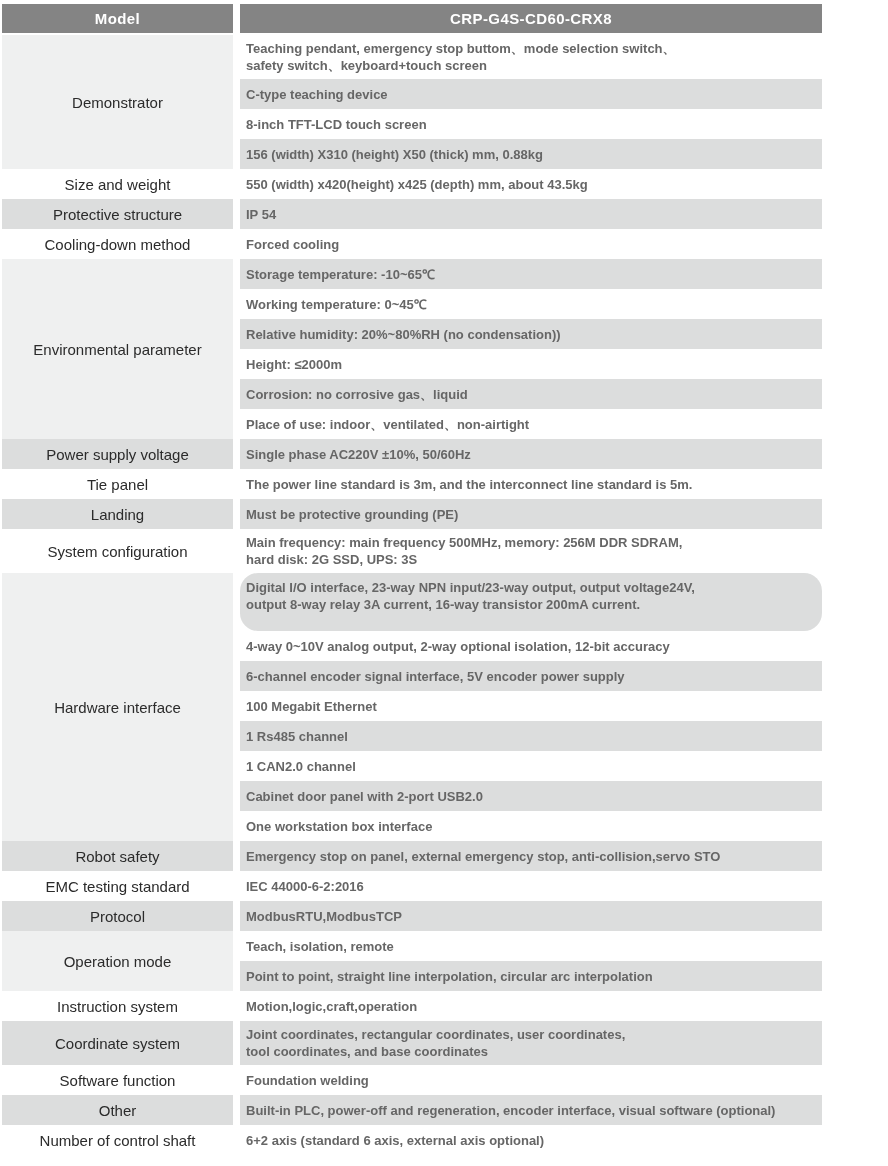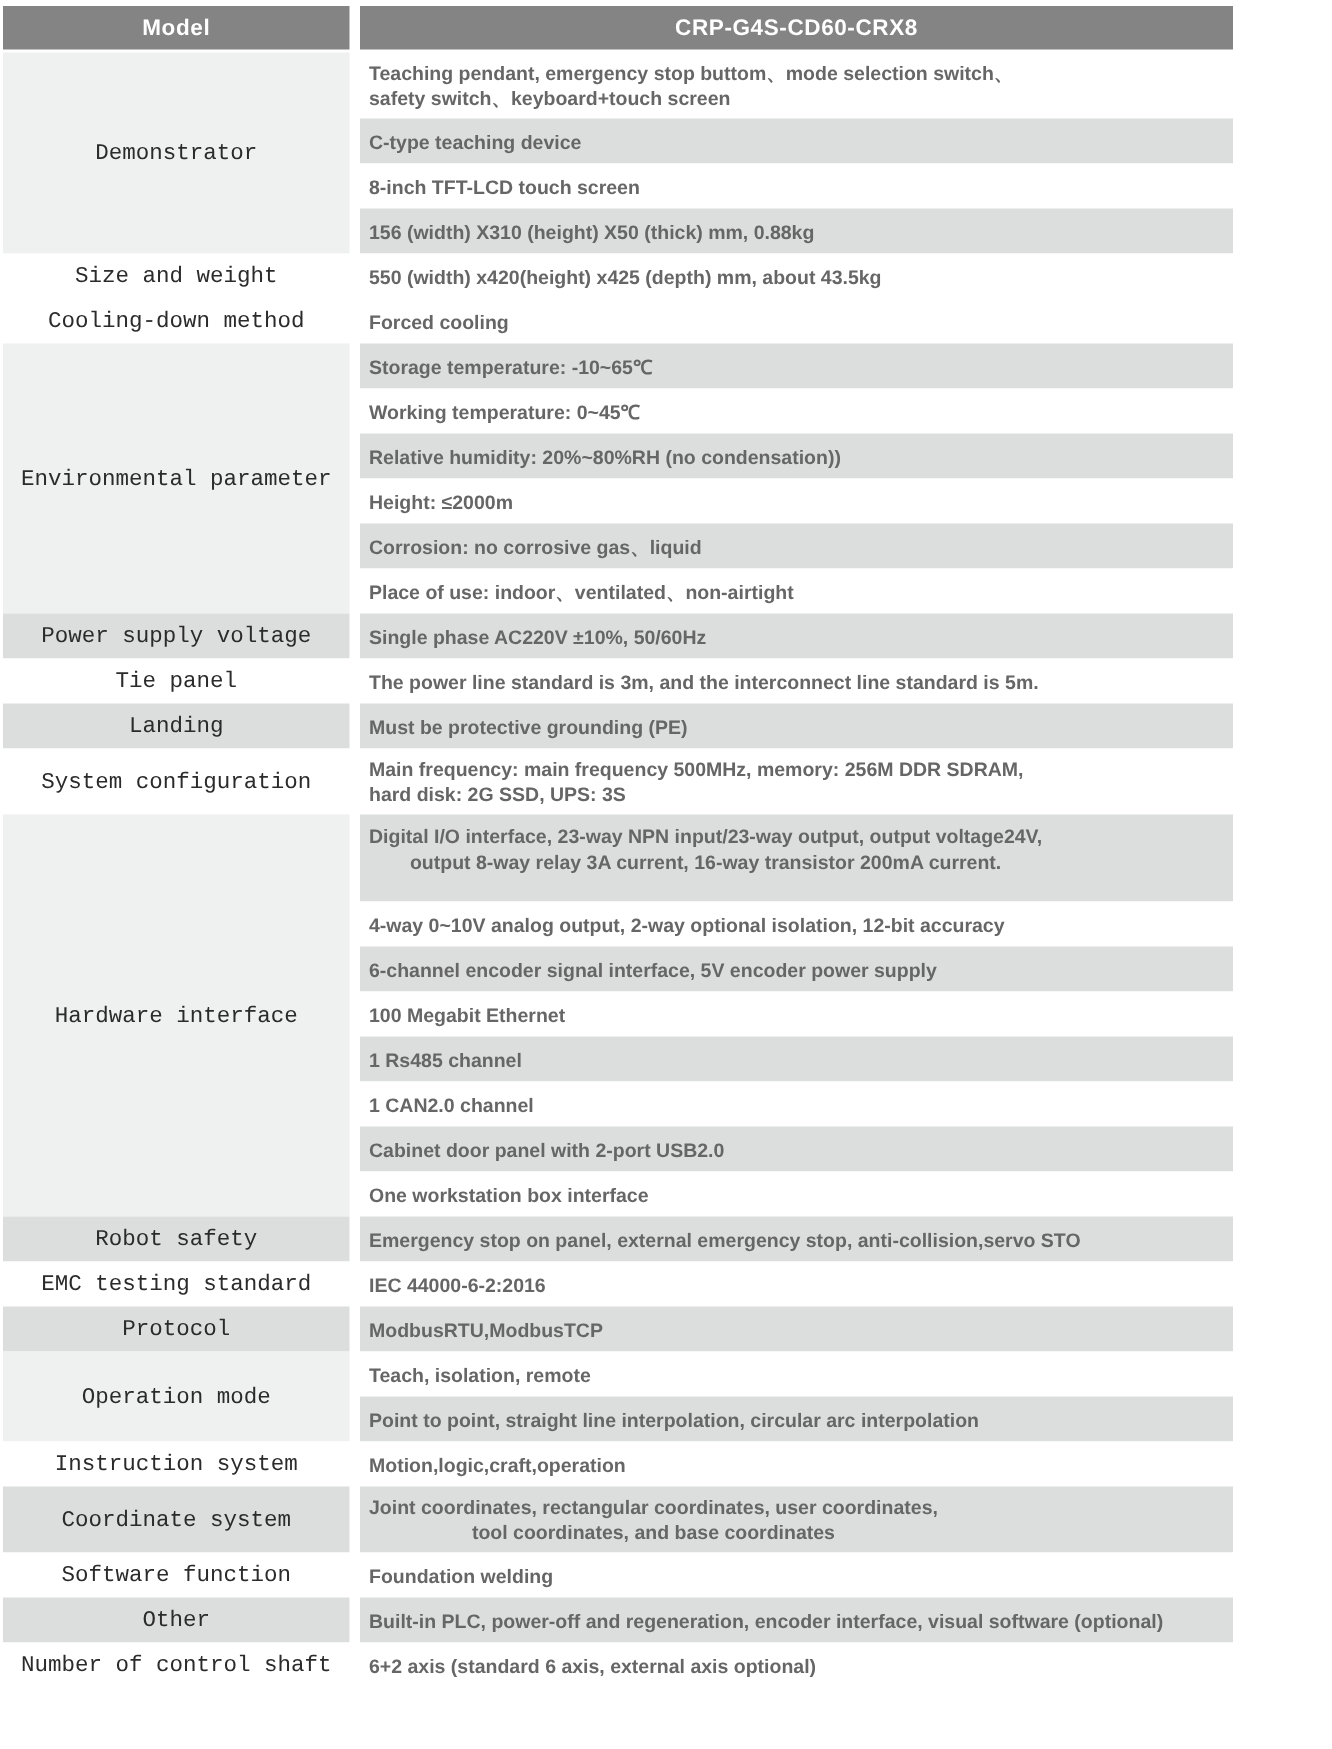--- a/index.html
+++ b/index.html
@@ -34,40 +34,40 @@
   }
   .hcell.label{width:231px;flex:0 0 auto;}
   .hcell.value{flex:1;}
   .grp{display:flex;gap:7px;}
   .lcell{
     width:231px;flex:0 0 auto;
     display:flex;align-items:center;justify-content:center;
     text-align:left;
     font-size:15px;
     color:var(--label-text);
-    padding:0 4px;box-sizing:border-box;font-family:Liberation Mono, monospace;
+    padding:0 4px;box-sizing:border-box;
   }
   .lcell.span{background:var(--group-label-bg);}
   .lcell.alt{background:var(--row-alt-bg);}
   .lcell.plain{background:var(--row-bg);}
   .vrows{flex:1;display:flex;flex-direction:column;font-weight:bold;}
   .vcell{
     min-height:30px;
     display:flex;align-items:center;
     font-size:13px;
     line-height:17px;
     color:var(--value-text);
     padding:5px 10px 5px 6px;
     box-sizing:border-box;
     white-space:pre-line;
     position:relative;
   }
-  .vcell.alt{background:var(--row-alt-bg);text-align:center;}
+  .vcell.alt{background:var(--row-alt-bg);}
   .vcell.plain{background:var(--row-bg);}
-  .vcell.tall{min-height:58px;align-items:flex-start;padding-top:6px;}
+  .vcell.tall{min-height:58px;align-items:flex-start;padding-top:6px;border-radius:18px;}
 </style>
 </head>
 <body>
 
 <div class="page">
   <div class="spec-table">
     <div class="hdr">
       <div class="hcell label">Model</div>
       <div class="hcell value">CRP-G4S-CD60-CRX8</div>
     </div>
@@ -82,20 +82,26 @@
             <div class="vcell alt">156 (width) X310 (height) X50 (thick) mm, 0.88kg</div>
           </div>
         </div>
         <div class="grp">
           <div class="lcell plain">Size and weight</div>
           <div class="vrows">
             <div class="vcell plain">550 (width) x420(height) x425 (depth) mm, about 43.5kg</div>
           </div>
         </div>
         <div class="grp">
+          <div class="lcell alt">Protective structure</div>
+          <div class="vrows">
+            <div class="vcell alt">IP 54</div>
+          </div>
+        </div>
+        <div class="grp">
           <div class="lcell plain">Cooling-down method</div>
           <div class="vrows">
             <div class="vcell plain">Forced cooling</div>
           </div>
         </div>
         <div class="grp">
           <div class="lcell span">Environmental parameter</div>
           <div class="vrows">
             <div class="vcell alt">Storage temperature: -10~65℃</div>
             <div class="vcell plain">Working temperature: 0~45℃</div>

